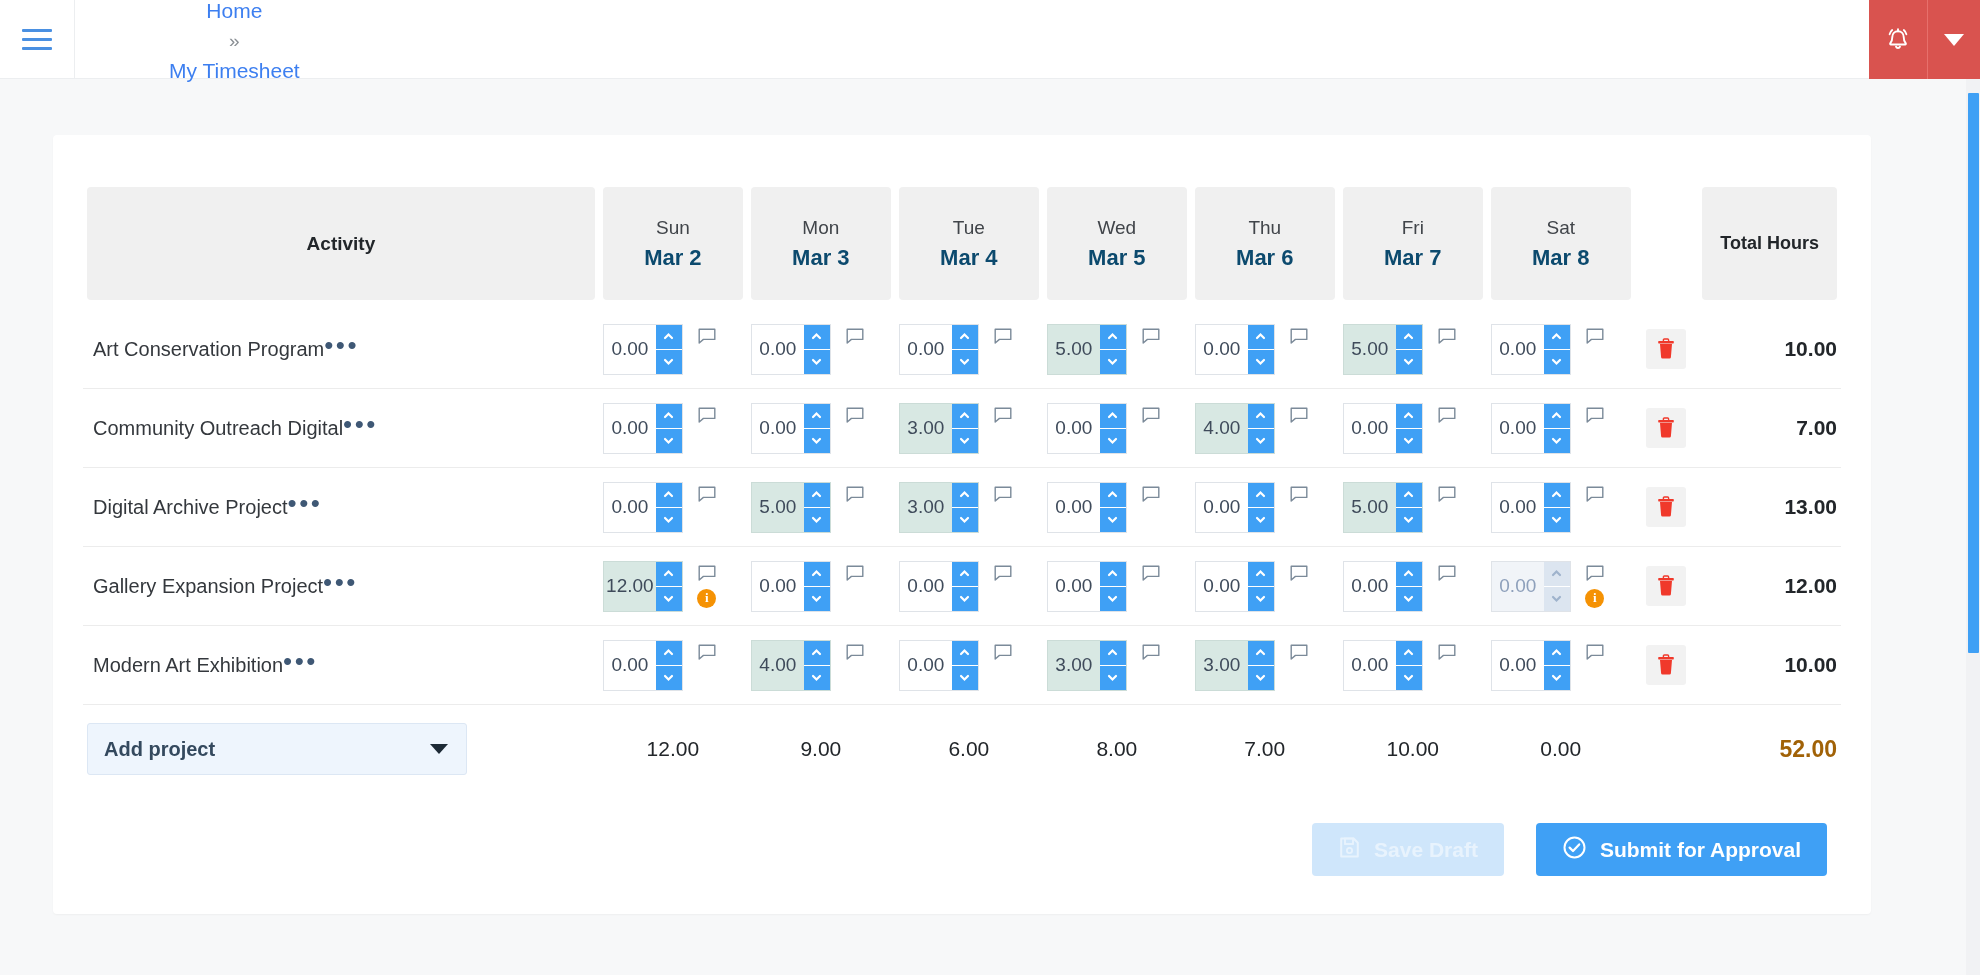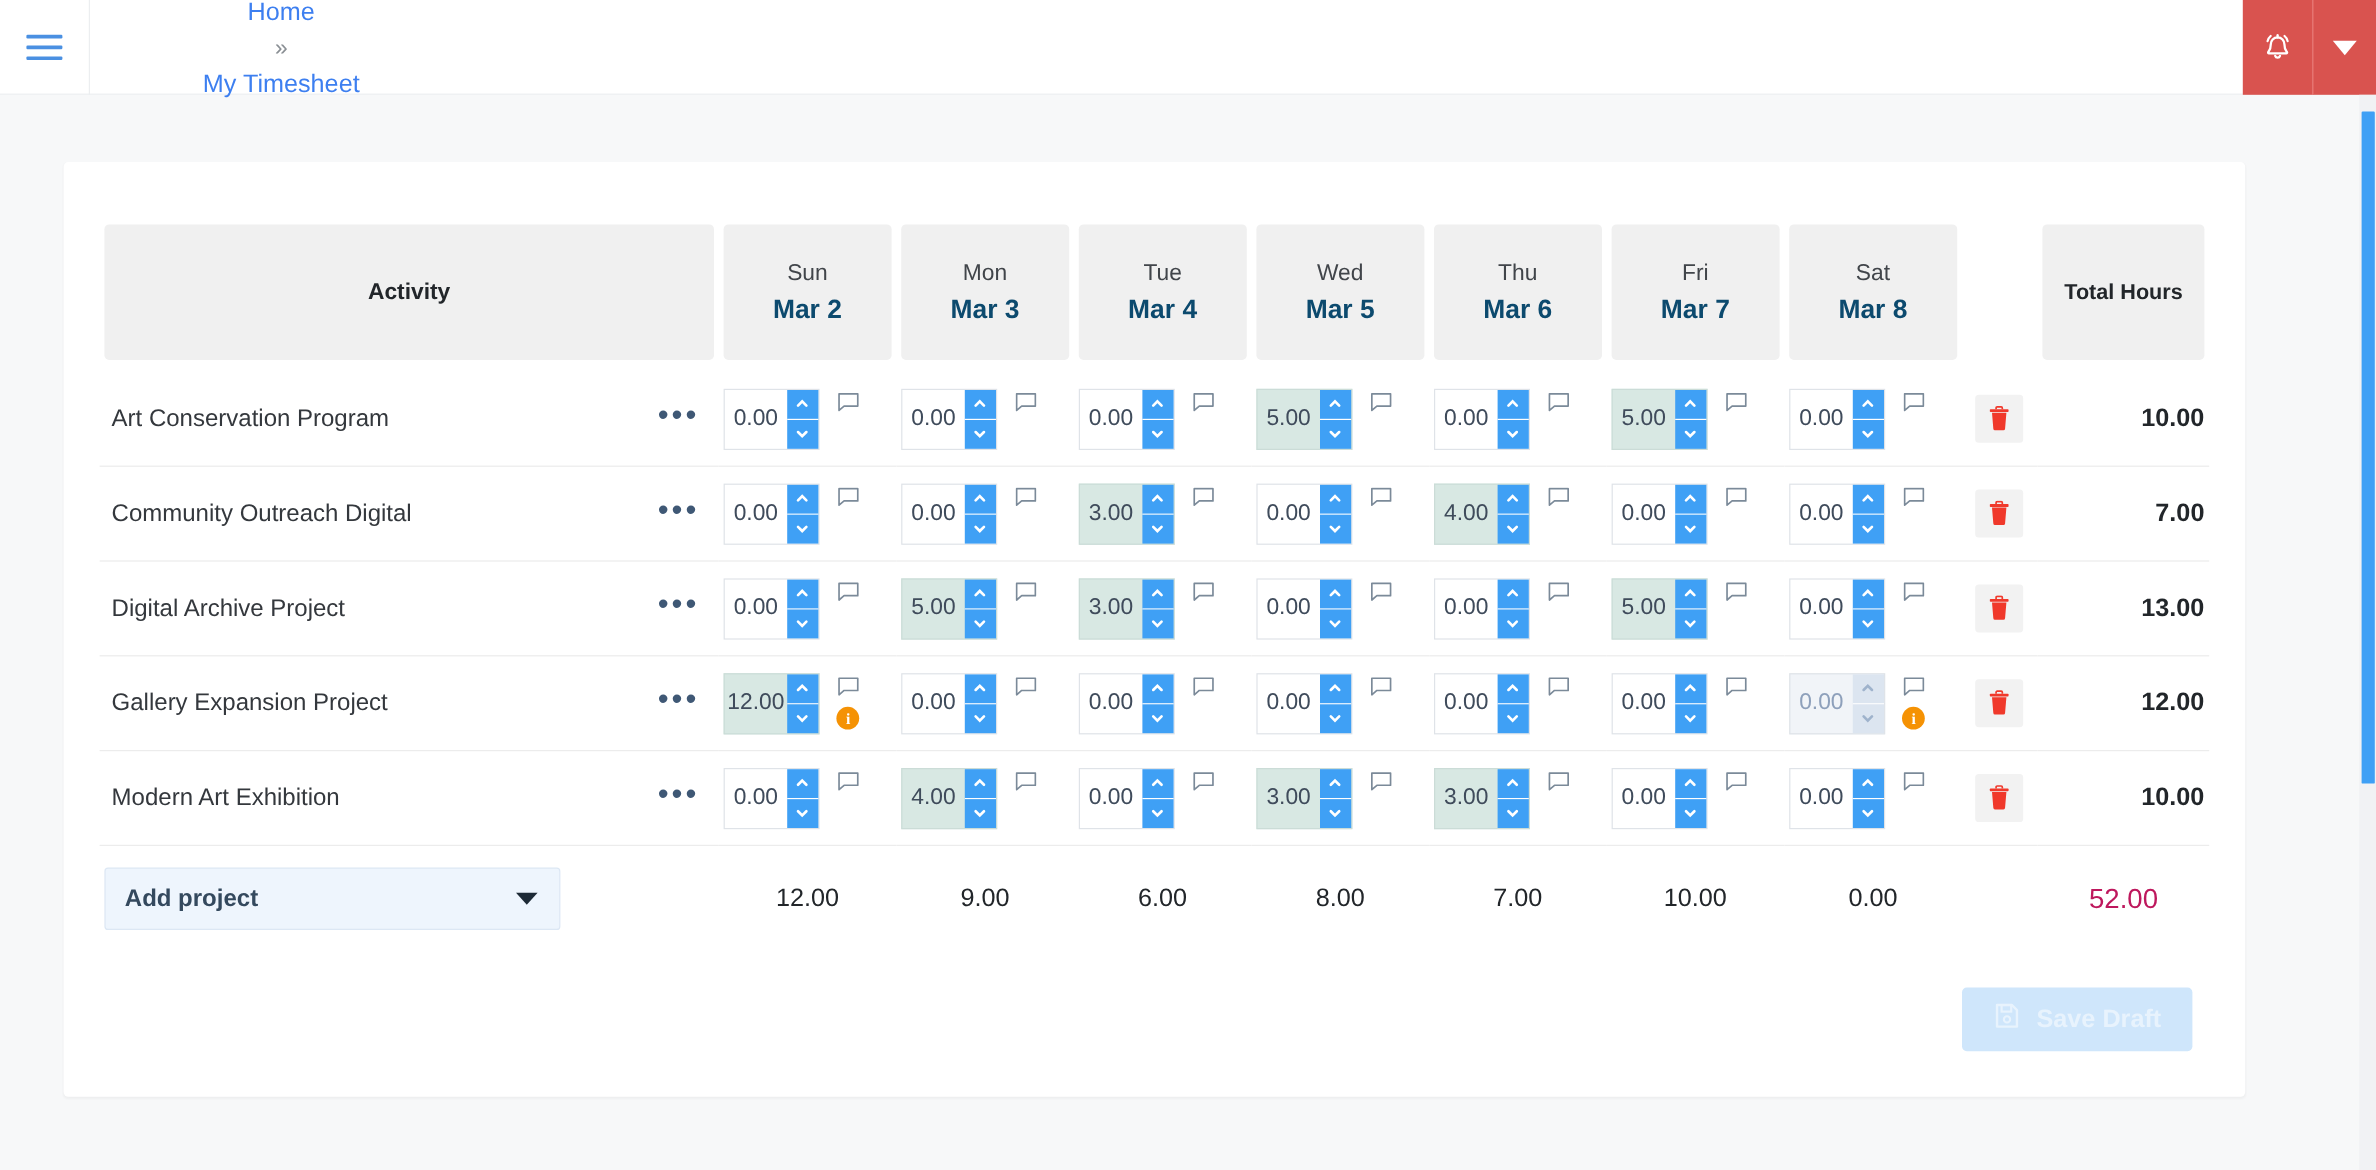--- a/index.html
+++ b/index.html
@@ -103,21 +103,21 @@
   .col-day { width: 140px; }
   .col-total { width: 135px; }
   .col-del { width: 60px; }
 
   
   .ts tbody tr { border-bottom: 1px solid #ececec; }
   .ts tbody td {
     border-bottom: 1px solid #ececec;
     height: 79px; padding: 0 4px; vertical-align: middle;
   }
-  .act-cell { display: flex; align-items: center; justify-content: space-between; padding: 0 12px 0 6px; }
+  .act-cell { display: flex; align-items: center; padding: 0 12px 0 6px; }
   .act-name { font-size: 20px; color: #34383d; }
   .dots {
     font-size: 26px; color: #3f5875; letter-spacing: 2.5px;
     cursor: pointer; line-height: 0.6; padding-bottom: 6px;
   }
 
   
   .cellwrap { display: flex; align-items: center; justify-content: flex-start; }
   .spinner {
     display: flex; align-items: stretch;
@@ -184,22 +184,22 @@
     width: 0; height: 0;
     border-left: 9px solid transparent;
     border-right: 9px solid transparent;
     border-top: 10px solid #1d2a36;
   }
   .col-total-val {
     font-size: 21px; color: #22262a; text-align: center;
     font-weight: normal;
   }
   .grand-total {
-    font-size: 23px; font-weight: normal; color: #be185d;
-    text-align: center; padding-right: 14px;
+    font-size: 23px; font-weight: bold; color: #a16207;
+    text-align: right; padding-right: 14px;
   }
 
   
   .actions {
     display: flex; justify-content: flex-end; gap: 32px;
     padding: 30px 14px 8px 0;
   }
   .btn {
     display: flex; align-items: center; gap: 13px;
     height: 53px; padding: 0 26px; border: none; border-radius: 4px;
@@ -1304,19 +1304,28 @@
       <button class="btn btn-draft">
         <span>
           <svg width="23" height="23" viewBox="0 0 23 23" aria-hidden="true">
             <path d="M3.2 2.5h12.4l4.2 4.2v13.8H3.2z" fill="none" stroke="#e8f3fd" stroke-width="2" stroke-linejoin="round"></path>
             <rect x="7" y="2.5" width="8" height="5.5" fill="none" stroke="#e8f3fd" stroke-width="1.8"></rect>
             <circle cx="11.5" cy="14.5" r="2.6" fill="none" stroke="#e8f3fd" stroke-width="1.8"></circle>
           </svg>
         </span>
         <span>Save Draft</span>
       </button>
+      <button class="btn btn-submit">
+        <span>
+          <svg width="25" height="25" viewBox="0 0 25 25" aria-hidden="true">
+            <circle cx="12.5" cy="12.5" r="10" fill="none" stroke="#ffffff" stroke-width="2"></circle>
+            <path d="M7.6 12.6l3.4 3.4 6.2-6.6" fill="none" stroke="#ffffff" stroke-width="2.2" stroke-linecap="round" stroke-linejoin="round"></path>
+          </svg>
+        </span>
+        <span>Submit for Approval</span>
+      </button>
     </div>
   </div>
 
   <div class="scrollbar-track">
     <div class="scrollbar-thumb"></div>
   </div>
 </div>
 
 </body></html>

